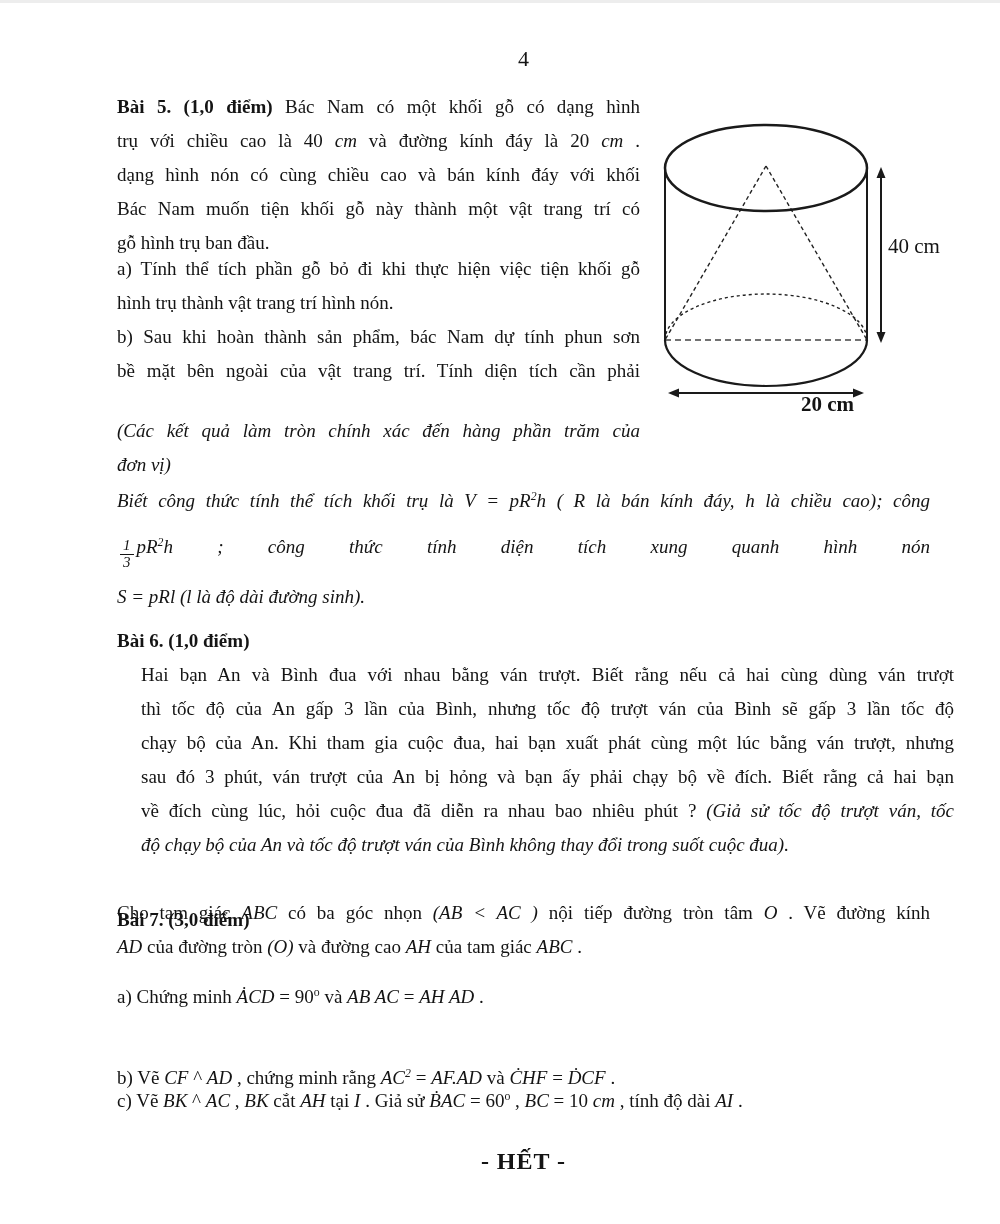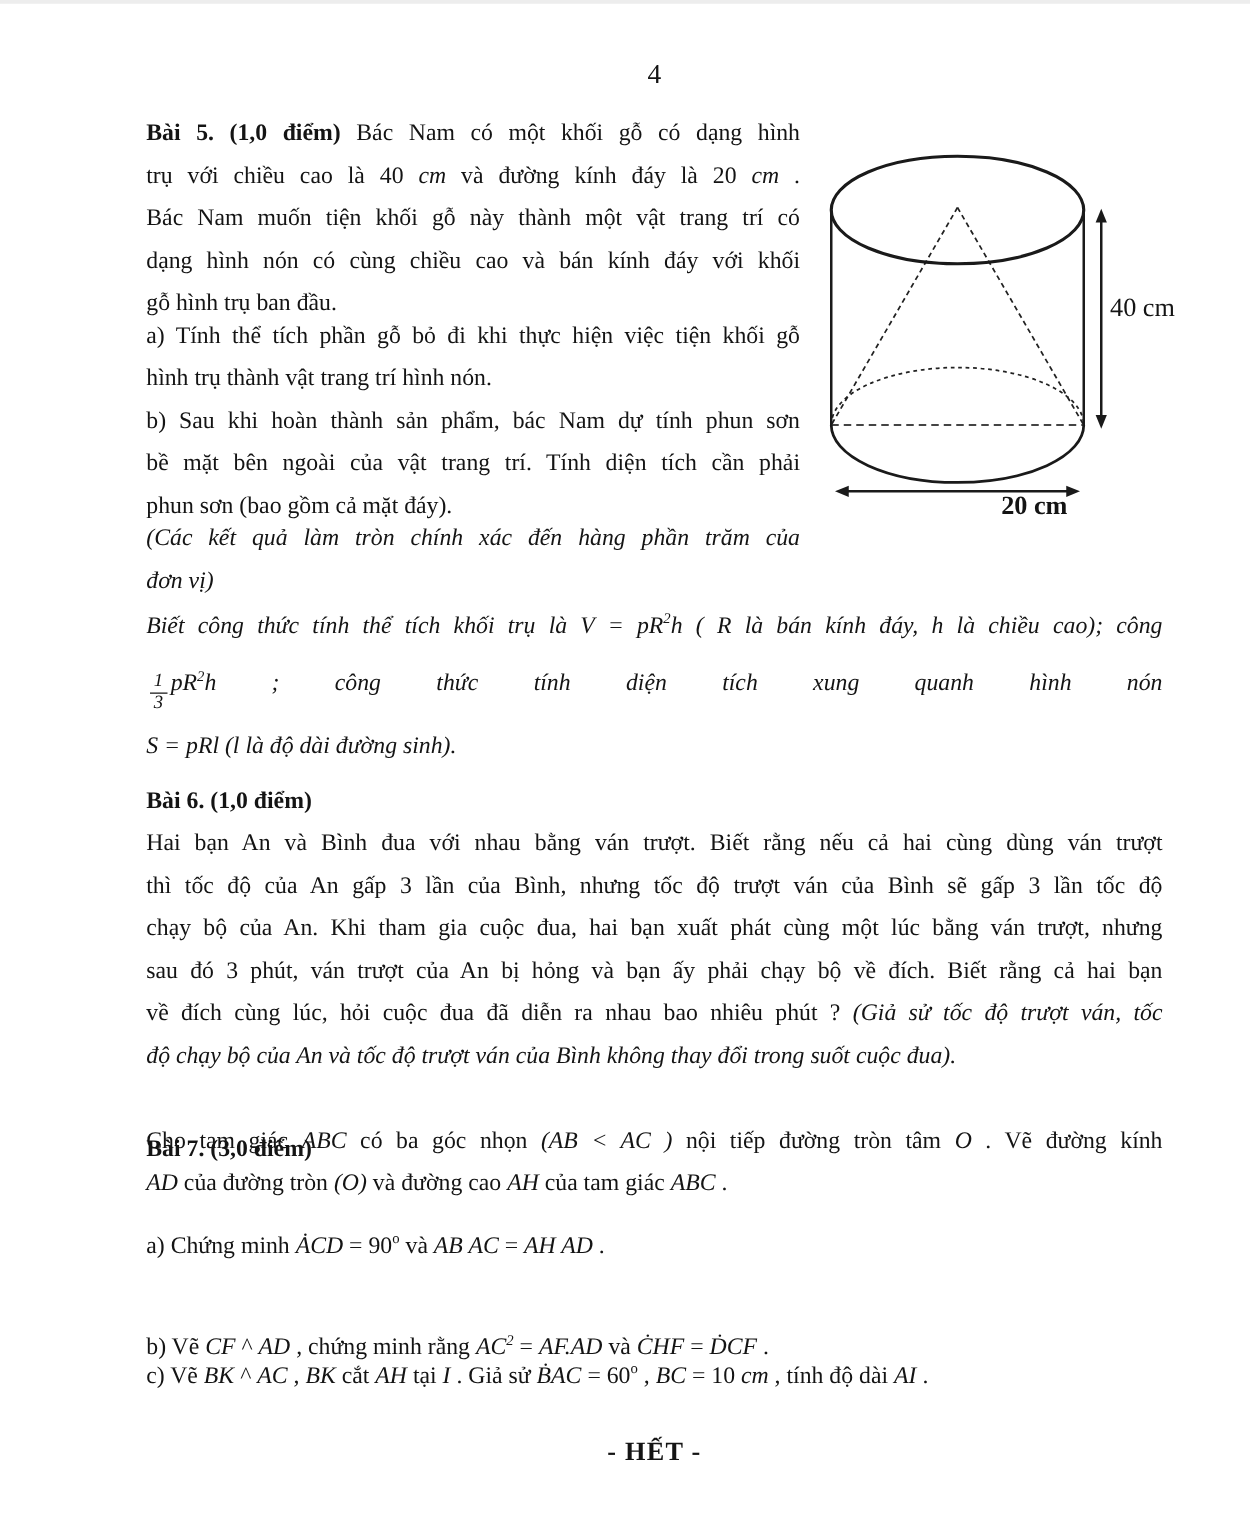--- a/index.html
+++ b/index.html
@@ -11,52 +11,51 @@
   .wide{width:813px;left:117px;}
   .line{text-align:justify;text-align-last:justify;white-space:normal;}
   .line.last{text-align:justify;text-align-last:left;}
   .line.plain{text-align:left;text-align-last:left;}
   b,.bold{font-weight:bold;}
   .m{font-style:italic;}
   .it{font-style:italic;}
   sup{font-size:0.62em;line-height:0;vertical-align:super;}
   .heading{font-weight:bold;}
   .pagenum{text-align:center;font-size:22px;}
-  .footer{text-align:center;font-weight:bold;font-size:21px;letter-spacing:1px;}
+  .footer{text-align:center;font-weight:bold;font-size:24px;letter-spacing:1px;}
   .frac{display:inline-block;text-align:center;vertical-align:-14px;line-height:1.05;font-size:15px;margin:0 3px;}
   .frac .num{display:block;border-bottom:1.3px solid #141414;padding:0 3px;}
   .frac .den{display:block;padding:0 3px;}
   .figlabel{font-size:21px;line-height:20px;color:#141414;}
   svg{display:block;}
 </style>
 </head>
 <body>
 
 <div class="page">
   <div class="top-edge"></div>
 
   <div class="abs wide pagenum" style="top:42px;">4</div>
 
   <div class="abs col" style="top:90px;">
     <div class="line"><span class="bold">Bài 5. (1,0 điểm)</span><span> Bác Nam có một khối gỗ có dạng hình</span></div>
     <div class="line"><span>trụ với chiều cao là 40 </span><span class="m">cm</span><span>  và đường kính đáy là 20 </span><span class="m">cm</span><span> .</span></div>
+    <div class="line">dạng hình nón có cùng chiều cao và bán kính đáy với khối</div>
     <div class="line">Bác Nam muốn tiện khối gỗ này thành một vật trang trí có</div>
-    <div class="line">dạng hình nón có cùng chiều cao và bán kính đáy với khối</div>
     <div class="line last">gỗ hình trụ ban đầu.</div>
   </div>
 
   <div class="abs col" style="top:252px;">
     <div class="line">a) Tính thể tích phần gỗ bỏ đi khi thực hiện việc tiện khối gỗ</div>
     <div class="line last">hình trụ thành vật trang trí hình nón.</div>
   </div>
 
   <div class="abs col" style="top:320px;">
     <div class="line">b) Sau khi hoàn thành sản phẩm, bác Nam dự tính phun sơn</div>
     <div class="line">bề mặt bên ngoài của vật trang trí. Tính diện tích cần phải</div>
-    <div class="line last">phun sơn (bao gồm cả mặt đáy).</div>
   </div>
 
   <div class="abs col it" style="top:414px;">
     <div class="line">(Các kết quả làm tròn chính xác đến hàng phần trăm của</div>
     <div class="line last">đơn vị)</div>
   </div>
 
   <div class="abs wide it" style="top:484px;height:140px;">
     <div class="abs line" style="top:0;left:0;width:813px;"><span>Biết công thức tính thể tích khối trụ là V = pR</span><sup>2</sup><span>h ( R  là bán kính đáy,  h  là chiều cao); công</span></div>
     <div class="abs line" style="top:46px;left:0;width:813px;"><span class="frac"><span class="num">1</span><span class="den">3</span></span><span>pR</span><sup>2</sup><span>h ; công thức tính diện tích xung quanh hình nón</span></div>
@@ -84,21 +83,21 @@
 
       <line x1="27" y1="281" x2="209" y2="281" stroke="#1a1a1a" stroke-width="2"></line>
       <polygon points="18,281 29,276.5 29,285.5" fill="#1a1a1a"></polygon>
       <polygon points="214,281 203,276.5 203,285.5" fill="#1a1a1a"></polygon>
     </svg>
     <div class="abs figlabel" style="left:238px;top:124px;">40 cm</div>
     <div class="abs figlabel" style="left:64px;top:282px;width:140px;text-align:right;font-weight:bold;">20 cm</div>
   </div>
 
   <div class="abs wide heading" style="top:624px;">Bài 6. (1,0 điểm)</div>
-  <div class="abs wide" style="top:658px;">
+  <div class="abs wide" style="top:658px;margin-left:24px;">
     <div class="line">Hai bạn An và Bình đua với nhau bằng ván trượt. Biết rằng nếu cả hai cùng dùng ván trượt</div>
     <div class="line">thì tốc độ của An gấp 3 lần của Bình, nhưng tốc độ trượt ván của Bình sẽ gấp 3 lần tốc độ</div>
     <div class="line">chạy bộ của An. Khi tham gia cuộc đua, hai bạn xuất phát cùng một lúc bằng ván trượt, nhưng</div>
     <div class="line">sau đó 3 phút, ván trượt của An bị hỏng và bạn ấy phải chạy bộ về đích. Biết rằng cả hai bạn</div>
     <div class="line"><span>về đích cùng lúc, hỏi cuộc đua đã diễn ra nhau bao nhiêu phút ? </span><span class="it">(Giả sử tốc độ trượt ván, tốc</span></div>
     <div class="line last it">độ chạy bộ của An và tốc độ trượt ván của Bình không thay đổi trong suốt cuộc đua).</div>
   </div>
 
   <div class="abs wide heading" style="top:903px;">Bài 7. (3,0 điểm)</div>
   <div class="abs wide" style="top:896px;">

